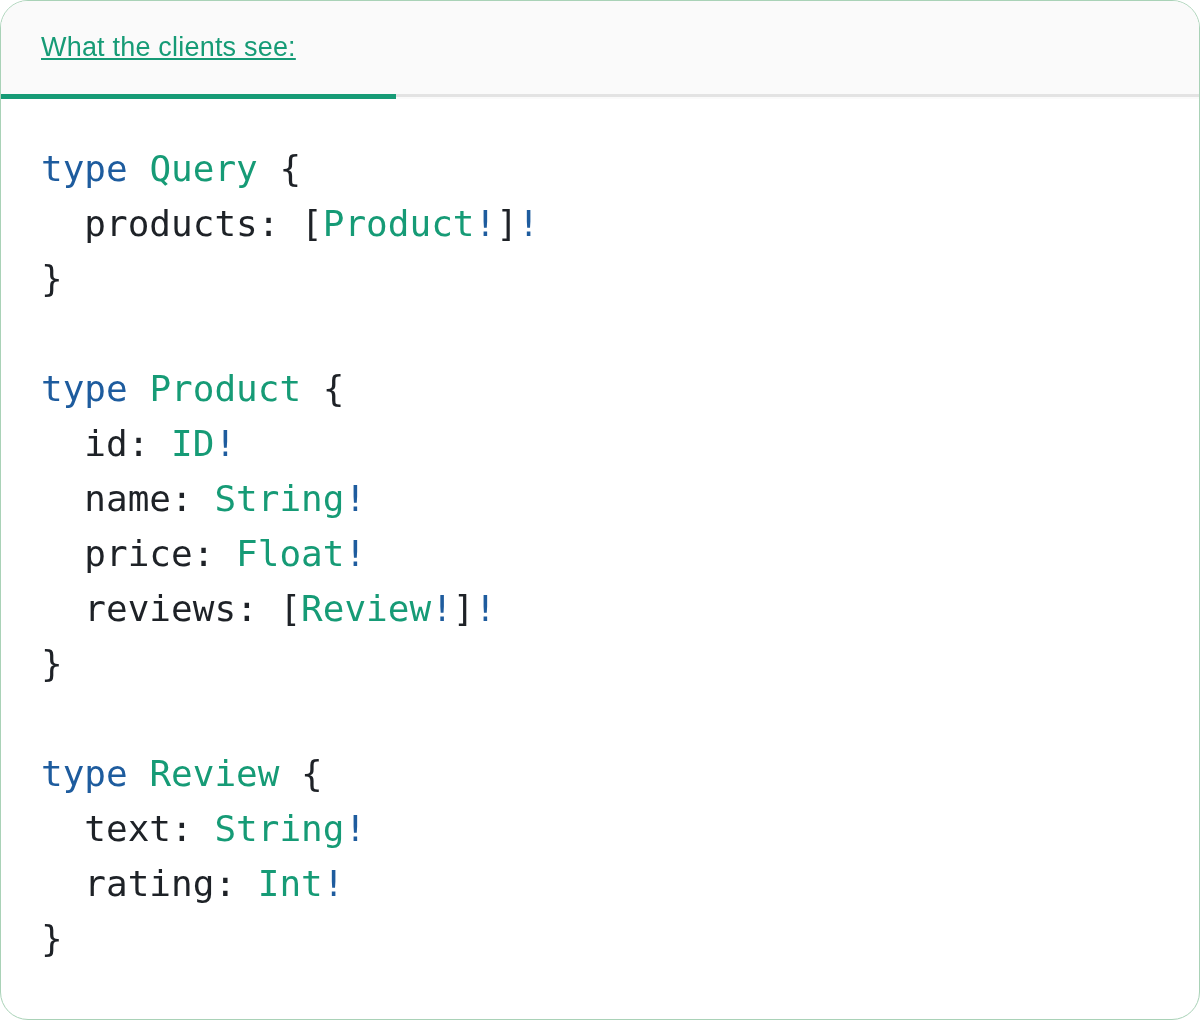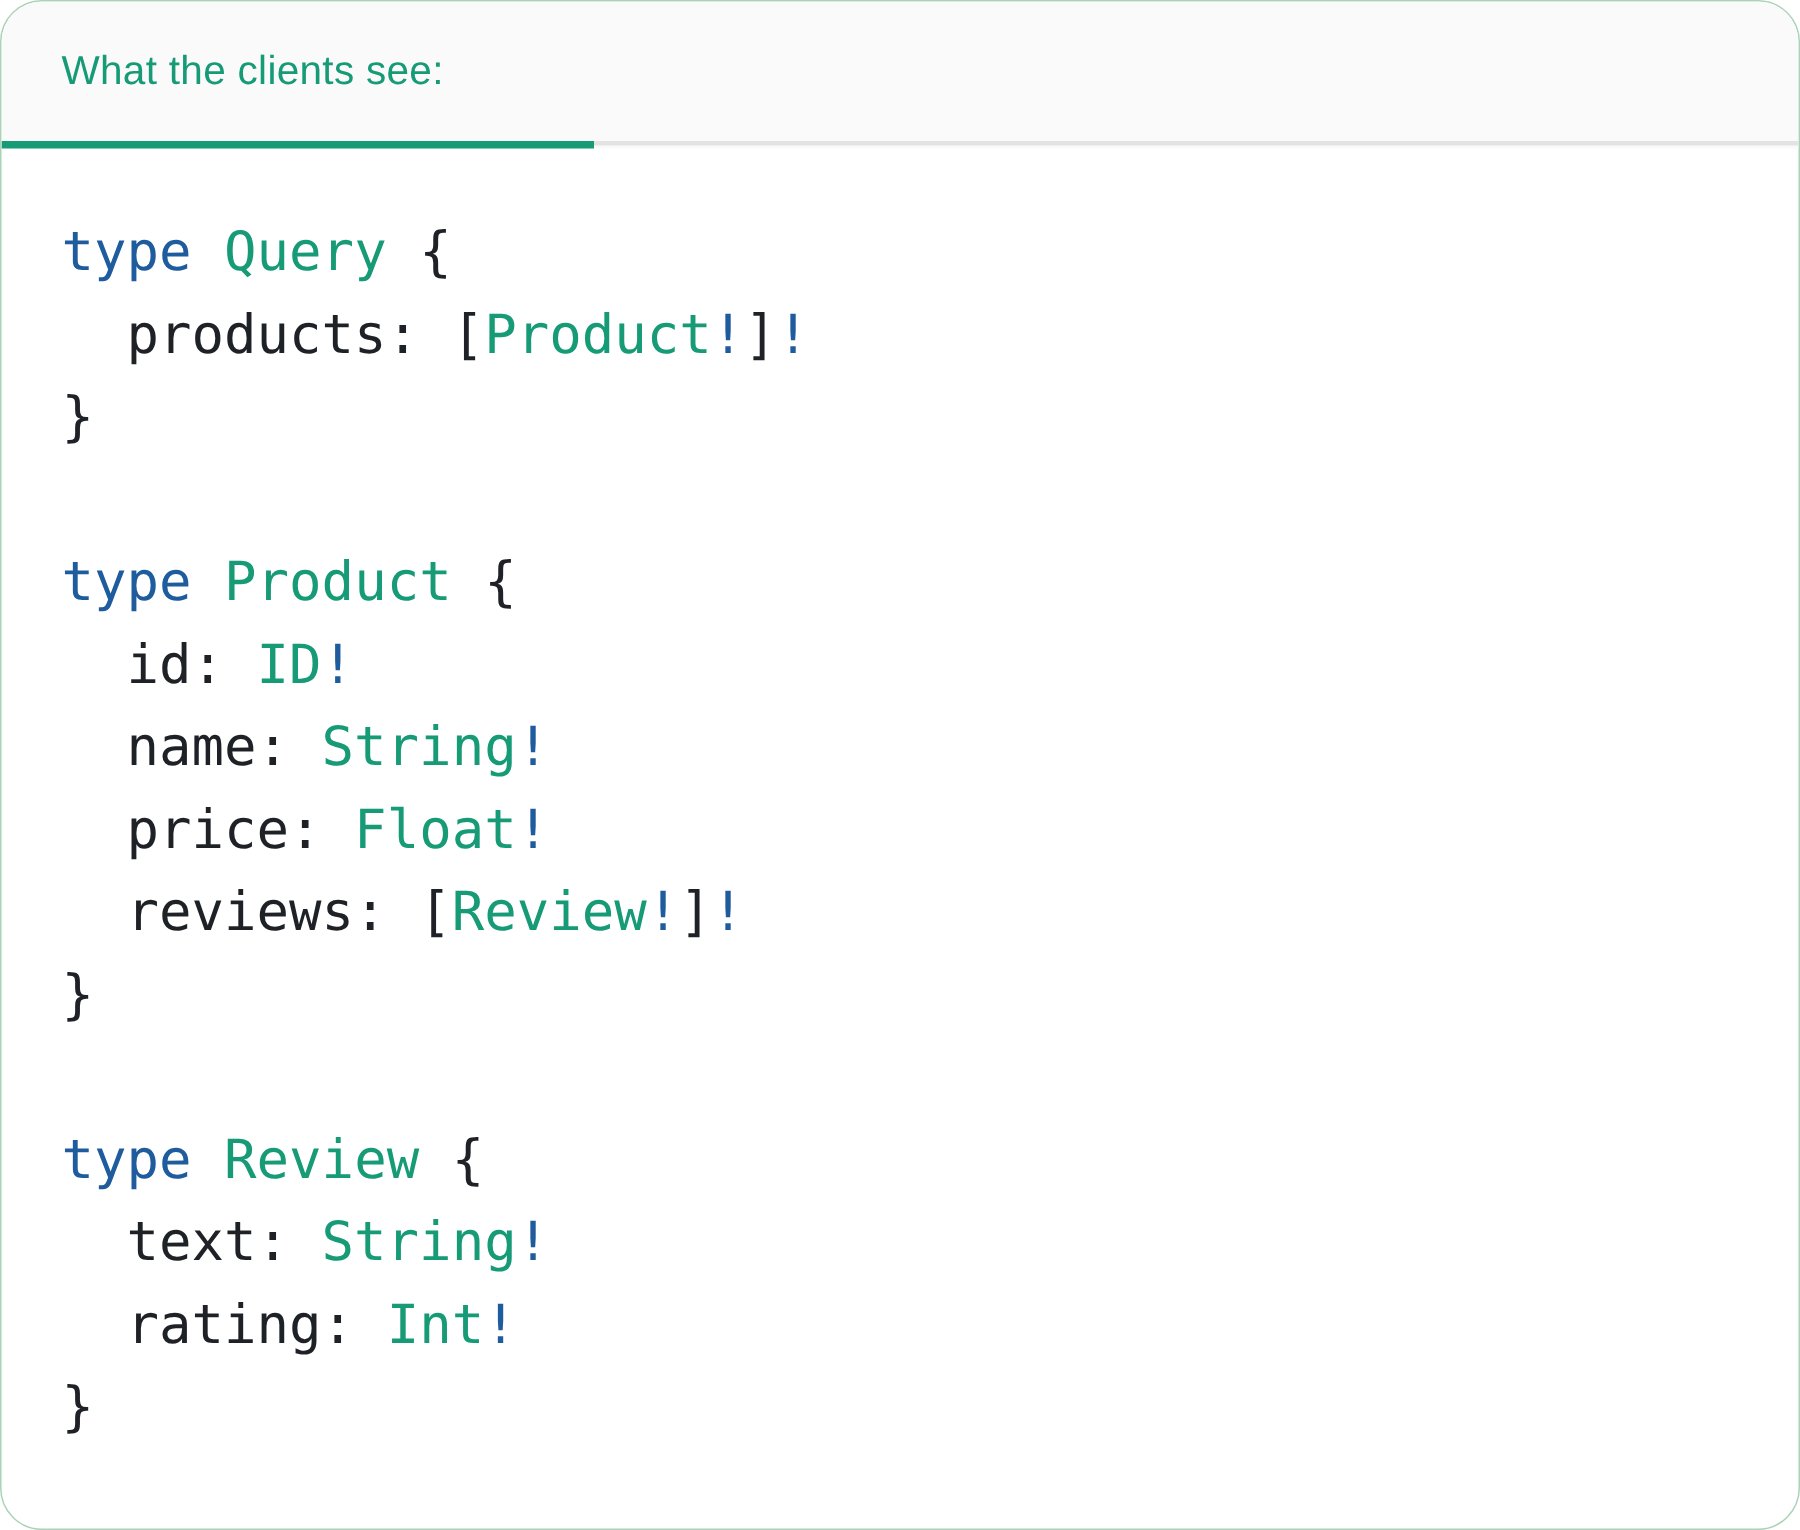--- a/index.html
+++ b/index.html
@@ -47,20 +47,21 @@
     box-sizing: border-box;
     padding: 0 0 0 40px;
     cursor: pointer;
   }
   .tab-label {
     color: var(--accent-teal, #169b76);
     font-size: 27px;
     font-weight: 500;
     letter-spacing: 0.2px;
     white-space: nowrap;
+    text-decoration: underline;
   }
   .active-underline {
     position: absolute;
     left: 0;
     top: 93px;
     width: 395px;
     height: 5px;
     background: var(--accent-teal, #169b76);
   }
   .code {

